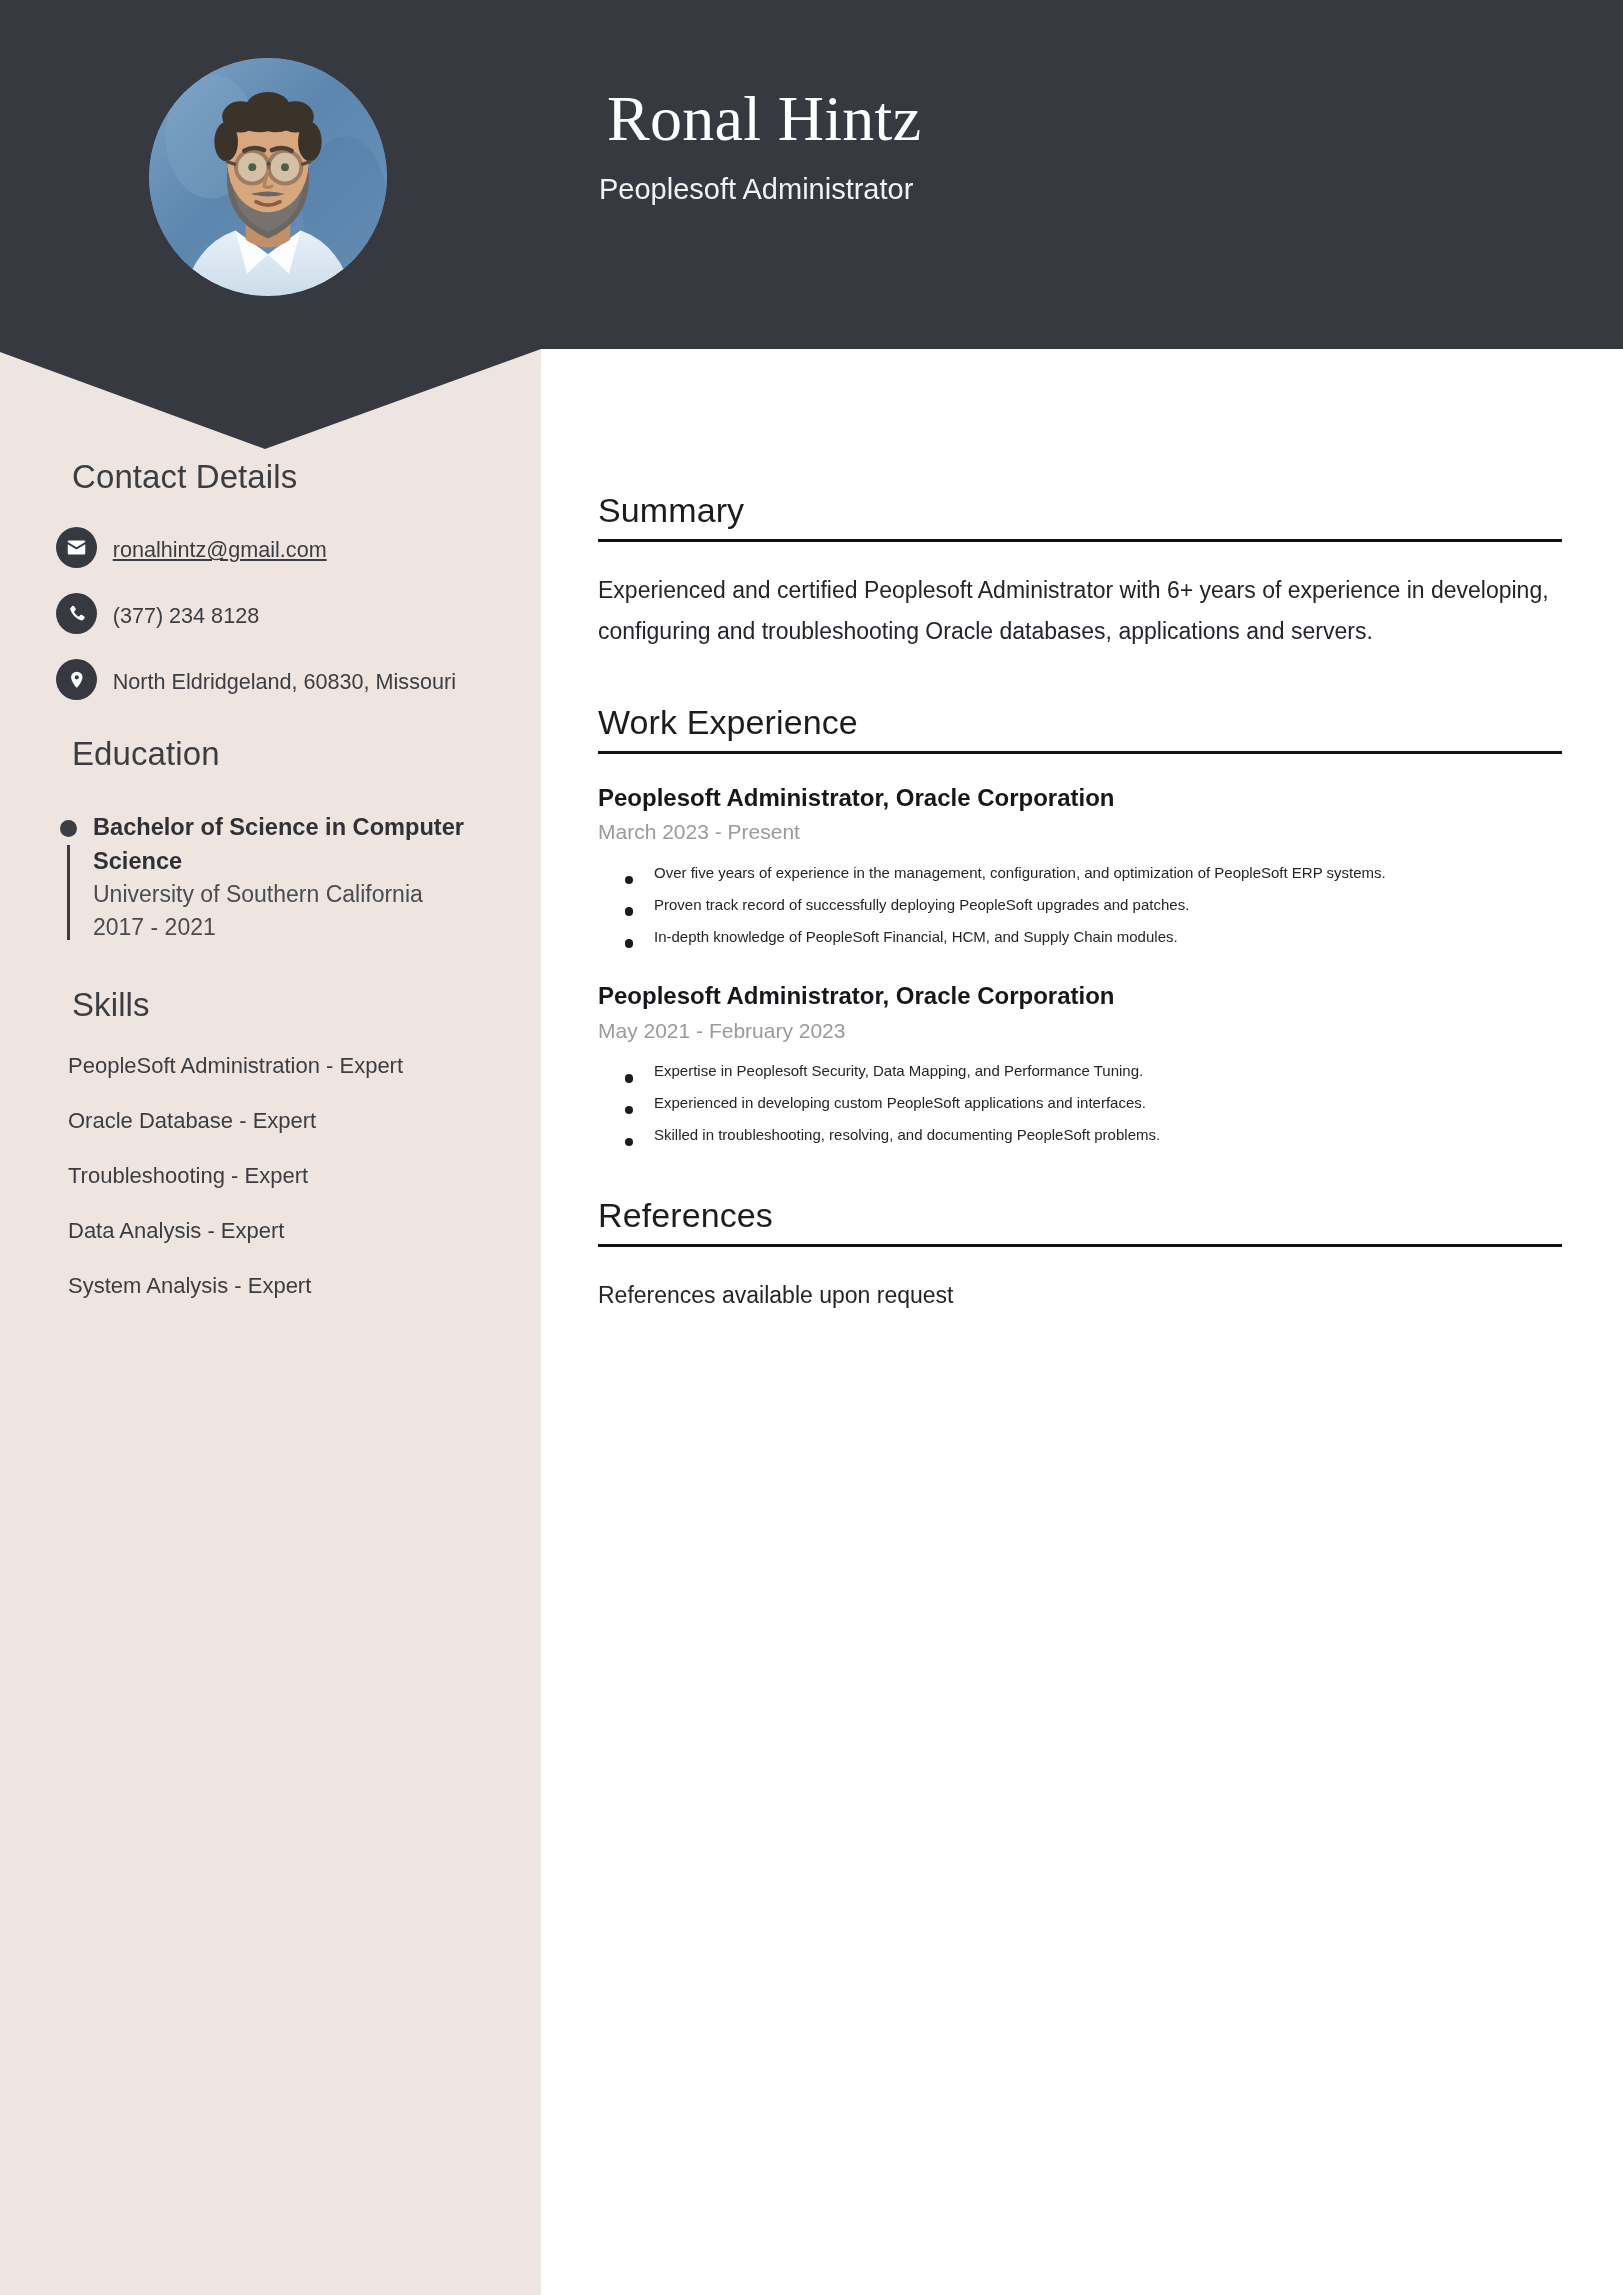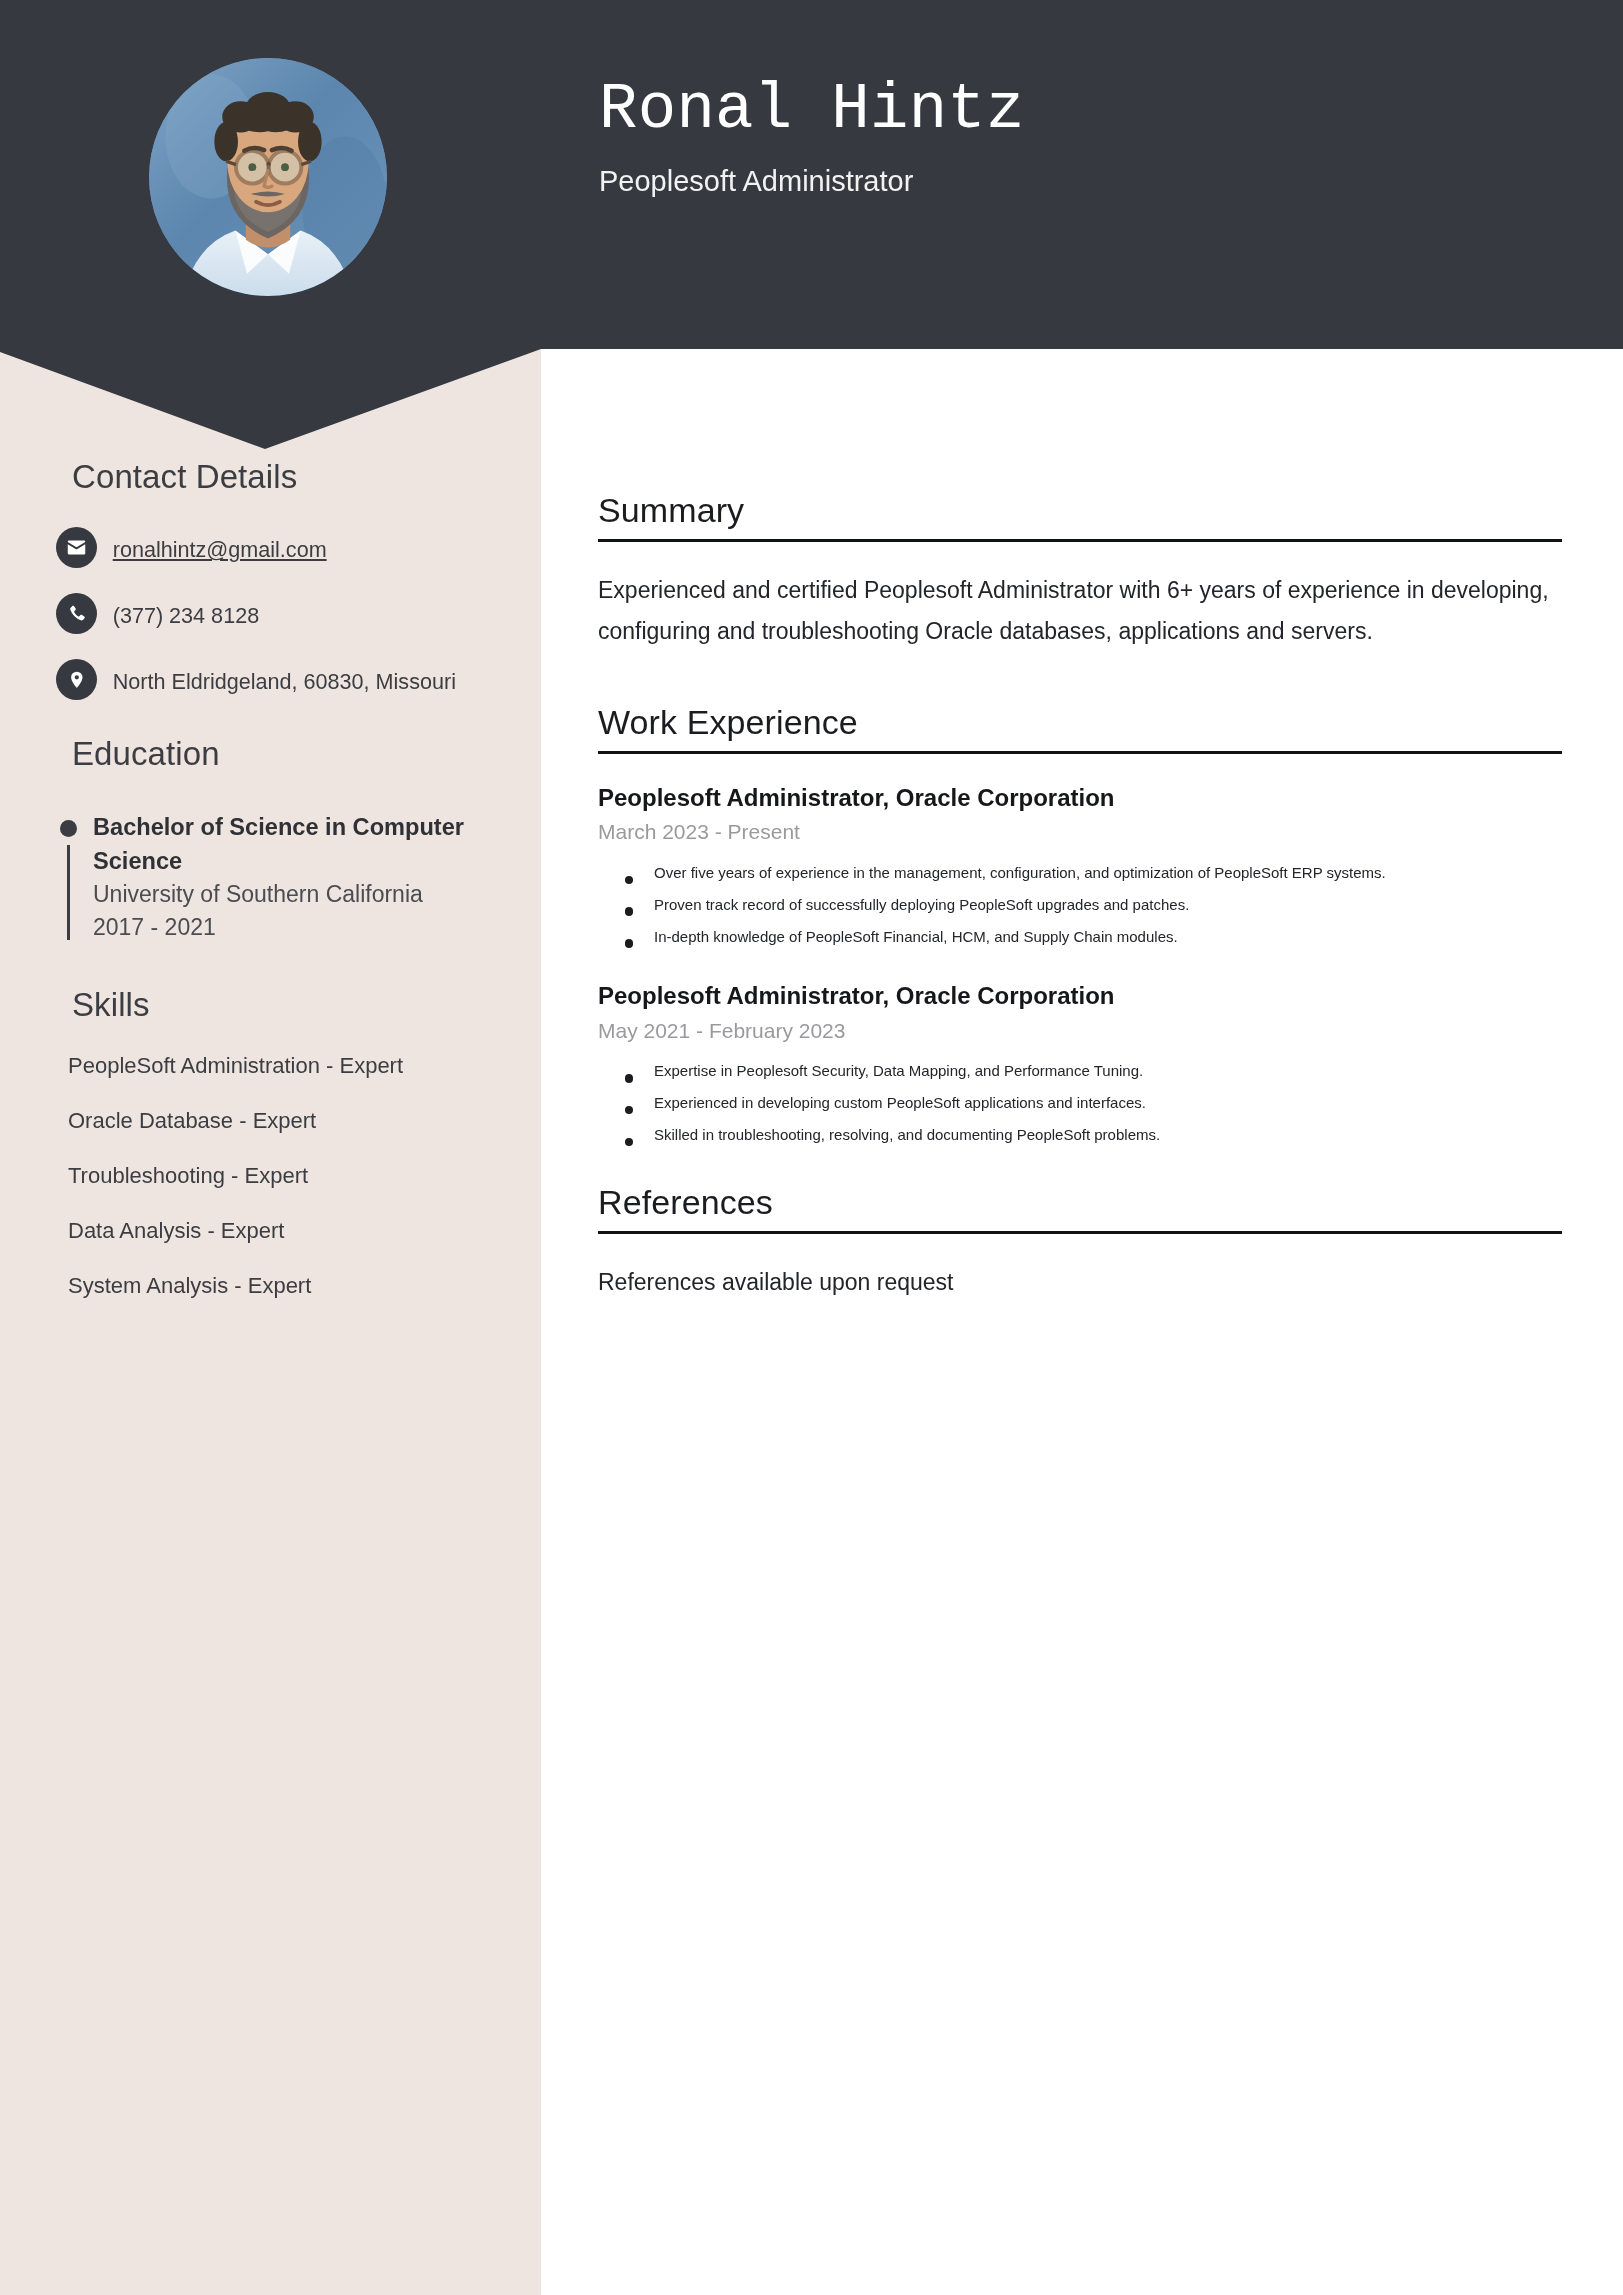--- a/index.html
+++ b/index.html
@@ -24,23 +24,23 @@
   #avatar{
     position:absolute;left:149px;top:58px;width:238px;height:238px;
     border-radius:50%;overflow:hidden;
     background:#6b8fb4;
   }
   #avatar svg{display:block;width:238px;height:238px;}
   #header-text{
     position:absolute;left:599px;top:77px;width:982px;
   }
   #name{
-    font-family:Liberation Mono, monospace;
+    font-family:Liberation Serif, serif;
     font-weight:300;font-size:64px;line-height:1.05;
-    color:#ffffff;letter-spacing:0.3px;margin:0;
+    color:#ffffff;letter-spacing:0.3px;margin:8px;
     white-space:nowrap;
   }
   #job-title{
     font-family:"Liberation Sans", sans-serif;
     font-weight:300;font-size:29px;line-height:1.2;
     color:#f2f2f2;margin:19.6px 0 0 0;
   }
   
   #sidebar{
     position:absolute;left:0;top:458px;width:541px;
@@ -135,21 +135,21 @@
     position:relative;
     font-family:"Liberation Sans", sans-serif;
     font-size:15px;line-height:1.78;color:#23252a;
     margin-bottom:5.2px;
   }
   .job-bullets li:before{
     content:"";position:absolute;left:-29.5px;top:15.7px;
     width:8.5px;height:8.5px;border-radius:50%;background:#1b1c1f;
   }
   #work-section{margin-top:51px;}
-  #references-section{margin-top:34px;}
+  #references-section{margin-top:47px;}
 </style>
 </head>
 <body>
 
 <div id="sidebar-band"></div>
 
 <div id="header">
   <div id="avatar">
     <svg viewBox="0 0 364 364" xmlns="http://www.w3.org/2000/svg">
       <defs>

